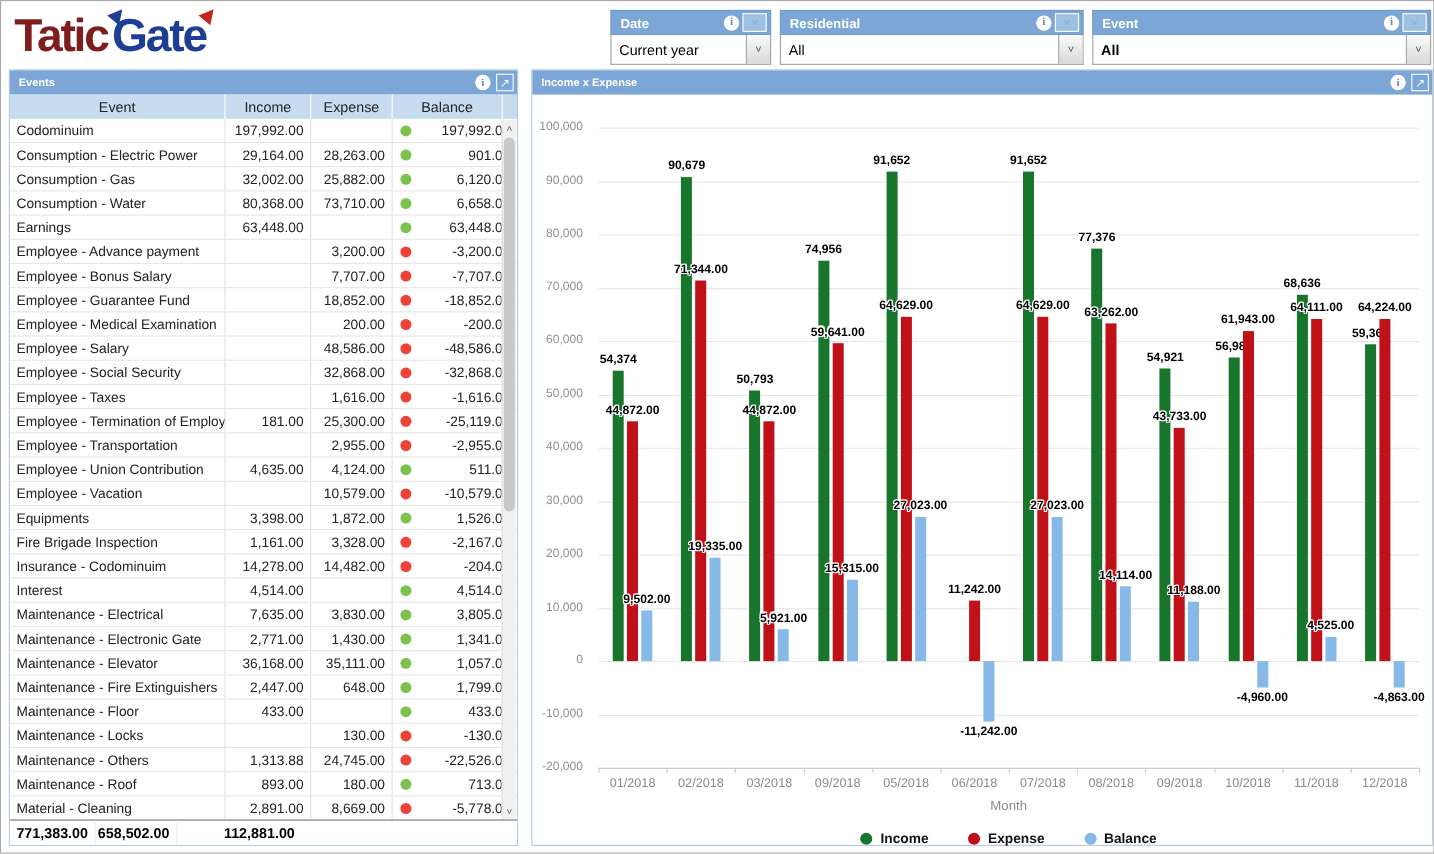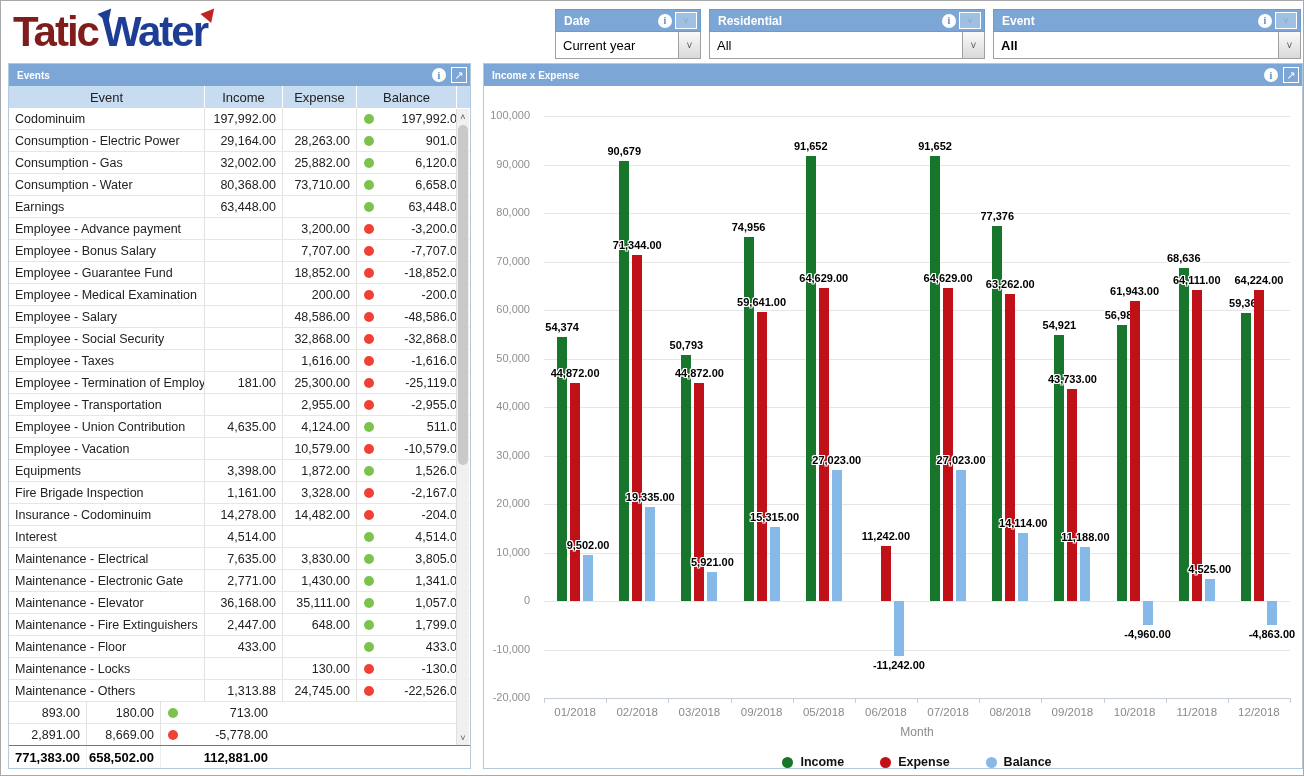--- a/index.html
+++ b/index.html
@@ -71,21 +71,21 @@
   .xlabel { position:absolute; text-align:center; font-size:11.5px; color:#8a8a8a; }
   .xaxis-title { position:absolute; left:0; width:746px; text-align:center; font-size:12px; color:#8a8a8a; }
   .legend { position:absolute; left:0; right:0; display:flex; justify-content:center; gap:36px; }
   .legend-item { display:flex; align-items:center; gap:7px; font-size:12.5px; font-weight:bold; color:#111; }
   .legend-dot { width:11px; height:11px; border-radius:50%; flex:none;}
 </style>
 </head>
 <body>
 
 <div class="logo">
-  <span class="lg-red">Tatic</span><span class="lg-tri-blue"></span><span class="lg-blue">Water</span><span class="lg-tri-red"></span>
+  <span class="lg-red">Tatic</span><span class="lg-tri-blue"></span><span class="lg-blue">Gate</span><span class="lg-tri-red"></span>
 </div>
 
 <div class="filter f-date">
   <div class="filter-header">
     <span class="filter-title">Date</span>
     <span class="info-icon">i</span>
     <span class="mini-drop">˅</span>
   </div>
   <div class="filter-select">
     <span class="select-value">Current year</span>
@@ -368,28 +368,30 @@
       <div class="trow">
         <div class="tcell c-event">Maintenance - Others</div>
         <div class="tcell c-income num">1,313.88</div>
         <div class="tcell c-expense num">24,745.00</div>
         <div class="tcell c-balance bal-cell" style="width: 113px; border-right: none;">
           <span class="dot" style="background: rgb(239, 65, 54);"></span>
           <span>-22,526.00</span>
         </div>
       </div>
       <div class="trow">
+        <div class="tcell c-event">Maintenance - Roof</div>
         <div class="tcell c-income num">893.00</div>
         <div class="tcell c-expense num">180.00</div>
         <div class="tcell c-balance bal-cell" style="width: 113px; border-right: none;">
           <span class="dot" style="background: rgb(124, 195, 78);"></span>
           <span>713.00</span>
         </div>
       </div>
       <div class="trow">
+        <div class="tcell c-event">Material - Cleaning</div>
         <div class="tcell c-income num">2,891.00</div>
         <div class="tcell c-expense num">8,669.00</div>
         <div class="tcell c-balance bal-cell" style="width: 113px; border-right: none;">
           <span class="dot" style="background: rgb(239, 65, 54);"></span>
           <span>-5,778.00</span>
         </div>
       </div>
     </div>
   <div class="vscroll">
     <div class="vs-btn vs-up">˄</div>

